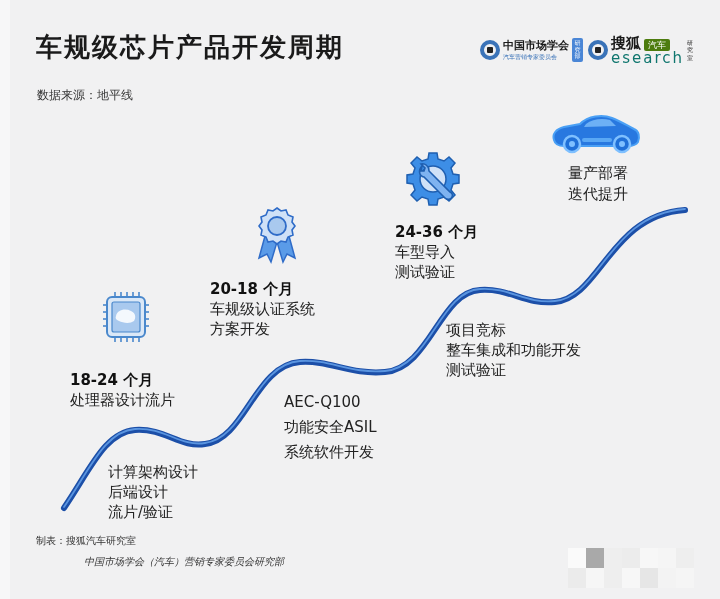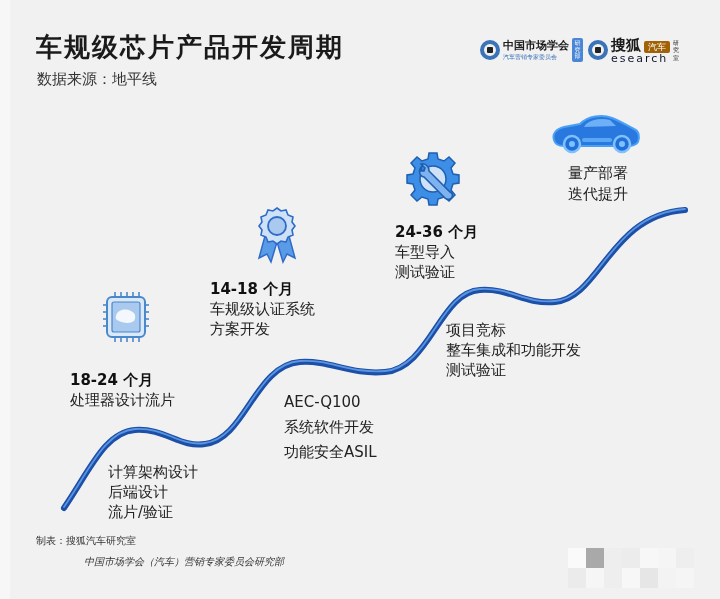--- a/index.html
+++ b/index.html
@@ -1,30 +1,30 @@
 <!DOCTYPE html>
 <html><head>
 <meta charset="utf-8">
 <style>
   html, body { margin:0; padding:0; }
   body { width:720px; height:599px; background:#f1f1f2; position:relative; overflow:hidden;
          font-family:"DejaVu Sans","Liberation Sans",sans-serif; color:#222; }
   .edge { position:absolute; left:0; top:0; width:10px; height:599px; background:#f7f7f8; }
   .title { position:absolute; left:36px; top:30px; font-size:26px; font-weight:bold; letter-spacing:2px; color:#1a1a1a; }
-  .source { position:absolute; left:37px; top:70px; font-size:15px; color:#333; }
+  .source { position:absolute; left:37px; top:87px; font-size:12px; color:#333; }
   .logos { position:absolute; left:480px; top:34px; height:32px; display:flex; align-items:center; }
   .qlogo { width:20px; height:20px; border:4px solid #3a73b8; border-radius:50%; box-sizing:border-box; position:relative; margin-right:3px; }
   .qlogo::after { content:""; position:absolute; left:3px; top:3px; width:6px; height:6px; background:#222; border-radius:1px; }
   .lg-col { display:flex; flex-direction:column; line-height:1; }
   .lg-main { font-size:11px; font-weight:bold; color:#1a1a1a; }
   .lg-sub { font-size:6px; color:#3a73b8; margin-top:3px; }
   .tagv { background:#4a86d6; color:#fff; font-size:6px; width:9px; padding:2px 1px; margin:0 5px 0 3px; line-height:1.1; text-align:center; border-radius:2px; }
   .sohu-main { font-size:15px; font-weight:bold; color:#1a1a1a; }
-  .sohu-tag { background:#a16207; color:#fff; font-size:9px; padding:1px 4px; margin-left:3px; border-radius:2px; }
-  .research { font-size:11px; color:#0f172a; letter-spacing:2px; }
+  .sohu-tag { background:#4d7c0f; color:#fff; font-size:9px; padding:1px 4px; margin-left:3px; border-radius:2px; }
+  .research { font-size:15px; color:#0f766e; letter-spacing:2px; }
   .tagv2 { font-size:6px; width:8px; line-height:1.2; color:#222; margin-left:3px; }
   .curve { position:absolute; left:0; top:0; }
   .label { position:absolute; text-align:left; font-size:15px; line-height:20px; color:#222; }
   .label .dur { font-weight:bold; font-size:15px; color:#111; }
   .left { text-align:left; }
   .icon { position:absolute; }
   .footer { position:absolute; left:36px; top:530px; font-size:10px; line-height:21px; color:#333; }
   .footer .indent { padding-left:48px;font-style:italic; }
   .mosaic { position:absolute; left:568px; top:548px; display:grid; grid-template-columns:repeat(7,18px); grid-template-rows:20px 20px; }
   .mosaic div { background:#eeeeee; }
@@ -100,28 +100,28 @@
   <div>流片/验证</div>
 </div>
 
 <svg class="icon" style="left:255px;top:206px" width="44" height="60" viewBox="0 0 44 60">
   <path d="M10,30 L4,52 L12,48 L16,56 L22,36 Z" fill="#5a9be8" stroke="#2f6cc8" stroke-width="1.5"></path>
   <path d="M34,30 L40,52 L32,48 L28,56 L22,36 Z" fill="#5a9be8" stroke="#2f6cc8" stroke-width="1.5"></path>
   <path d="M22,2 L26,5 L31,4 L33,9 L38,11 L37,16 L40,20 L37,24 L38,29 L33,31 L31,36 L26,35 L22,38 L18,35 L13,36 L11,31 L6,29 L7,24 L4,20 L7,16 L6,11 L11,9 L13,4 L18,5 Z" fill="#cfe1f7" stroke="#2f6cc8" stroke-width="1.6"></path>
   <circle cx="22" cy="20" r="9" fill="#a9c9ee" stroke="#2f6cc8" stroke-width="1.8"></circle>
 </svg>
 <div class="label" style="left:210px;top:279px;width:150px">
-  <div class="dur">14-18 个月</div>
+  <div class="dur">20-18 个月</div>
   <div>车规级认证系统</div>
   <div>方案开发</div>
 </div>
 <div class="label left" style="left:284px;top:390px;line-height:25px">
   <div>AEC-Q100</div>
+  <div>功能安全ASIL</div>
   <div>系统软件开发</div>
-  <div>功能安全ASIL</div>
 </div>
 
 <svg class="icon" style="left:405px;top:152px" width="60" height="58" viewBox="0 0 60 58">
   <g transform="translate(28,27)">
     <path d="M-4,-26 L4,-26 L5,-20 L11,-18 L16,-22 L22,-16 L18,-11 L20,-5 L26,-4 L26,4 L20,5 L18,11 L22,16 L16,22 L11,18 L5,20 L4,26 L-4,26 L-5,20 L-11,18 L-16,22 L-22,16 L-18,11 L-20,5 L-26,4 L-26,-4 L-20,-5 L-18,-11 L-22,-16 L-16,-22 L-11,-18 L-5,-20 Z" fill="#3d8ee6" stroke="#1f5fb0" stroke-width="1.5"></path>
     <circle r="13" fill="#cfe1f7" stroke="#1f5fb0" stroke-width="1.5"></circle>
   </g>
   <path d="M17,14 C13,18 14,24 19,25 L40,46 C42,48 46,48 47,45 C48,43 47,41 45,40 L24,19 C24,14 20,11 16,12 L20,16 L19,19 L16,19 Z" fill="#7fb3f0" stroke="#1f5fb0" stroke-width="1.6"></path>
 </svg>
 <div class="label" style="left:395px;top:222px;width:130px">

